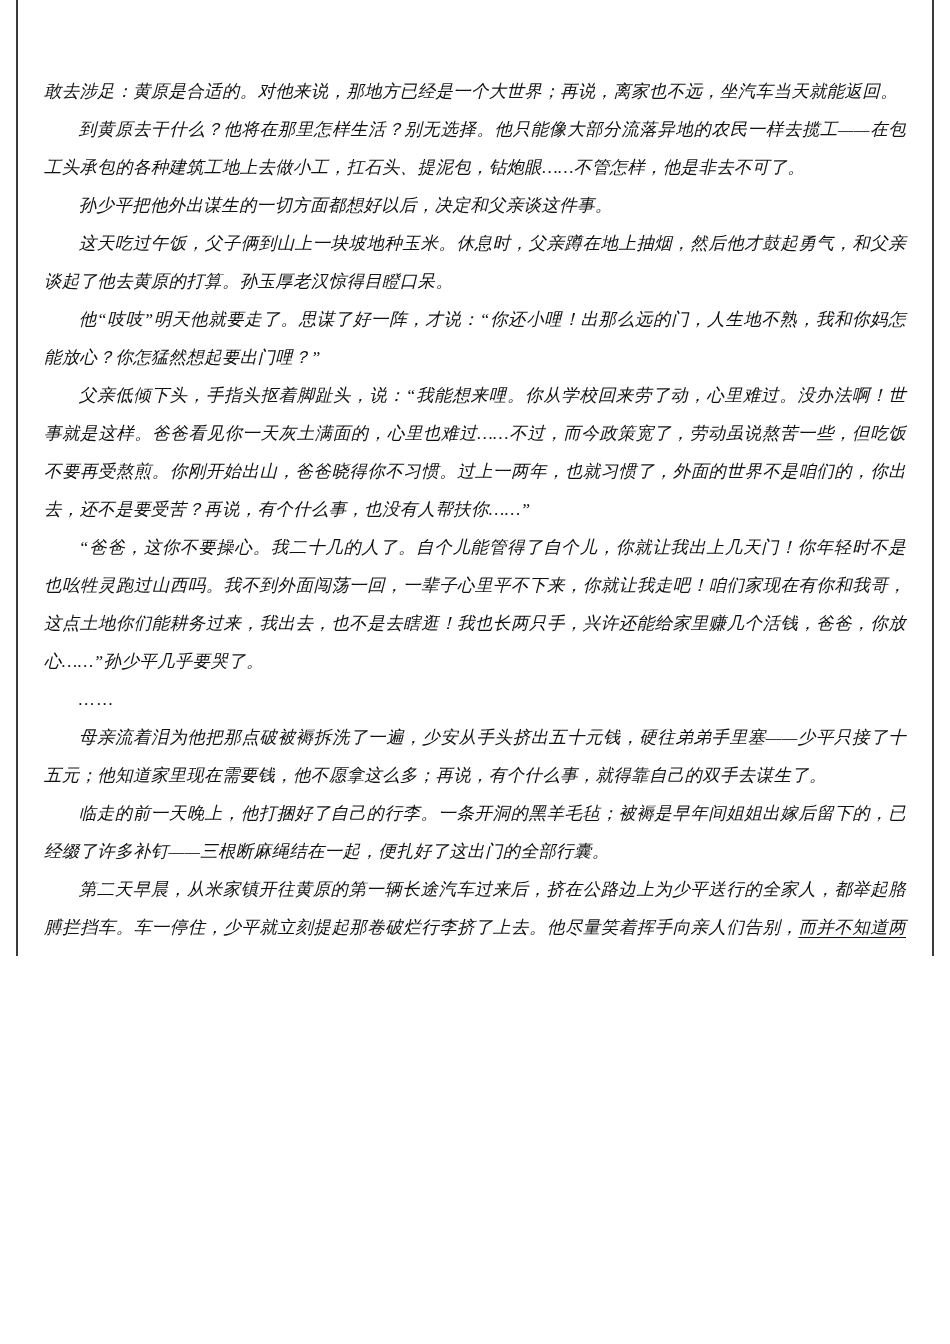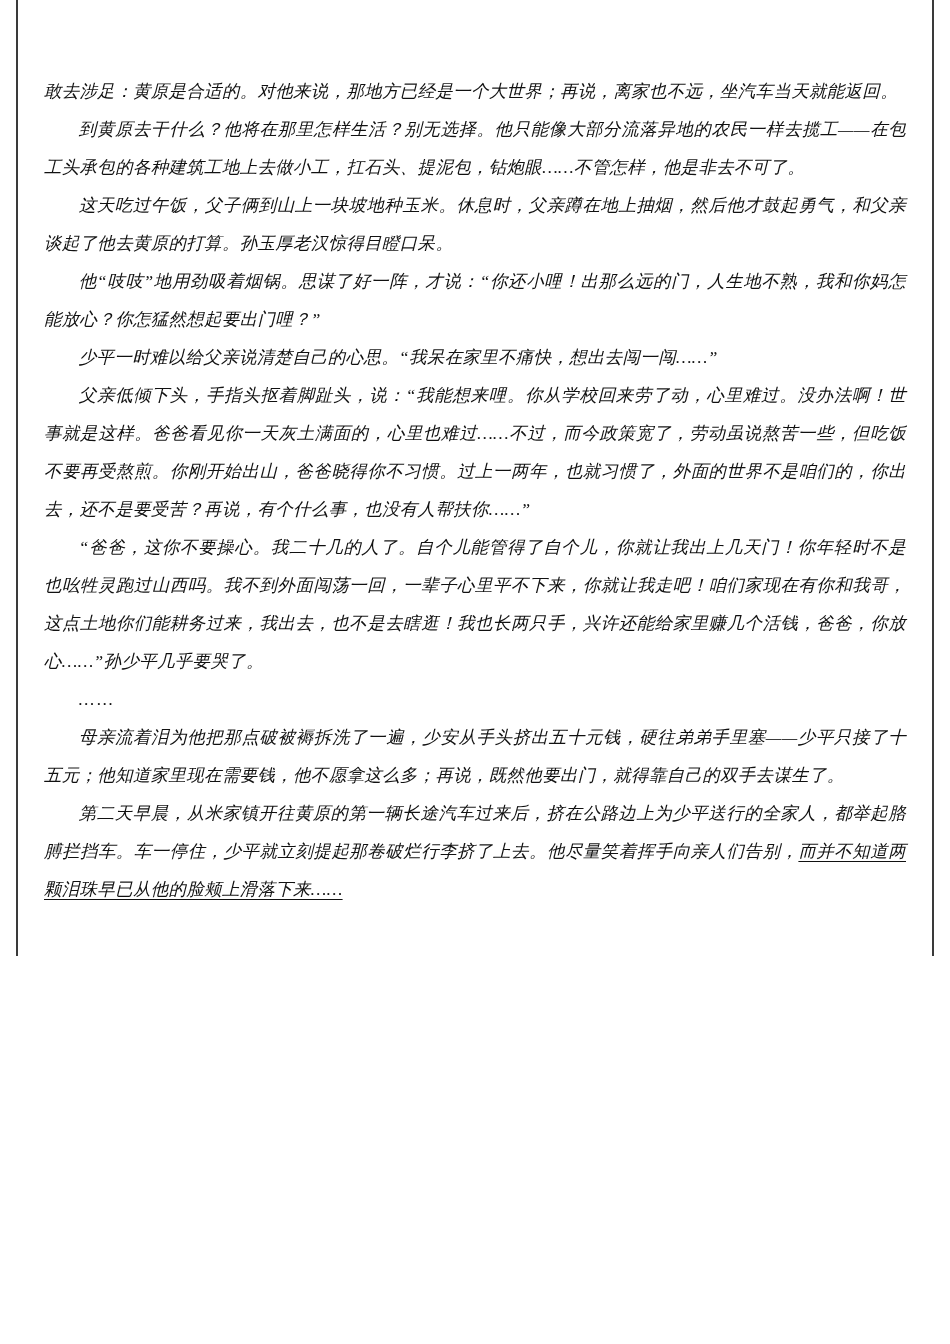--- a/index.html
+++ b/index.html
@@ -74,35 +74,36 @@
 <div class="page">
   <div class="rule-left"></div>
   <div class="rule-right"></div>
 
   <div class="content">
 
     <p class="para noindent">敢去涉足：黄原是合适的。对他来说，那地方已经是一个大世界；再说，离家也不远，坐汽车当天就能返回。</p>
 
     <p class="para indent">到黄原去干什么？他将在那里怎样生活？别无选择。他只能像大部分流落异地的农民一样去揽工——在包工头承包的各种建筑工地上去做小工，扛石头、提泥包，钻炮眼……不管怎样，他是非去不可了。</p>
 
+    <p class="para indent">孙少平把他外出谋生的一切方面都想好以后，决定和父亲谈这件事。</p>
 
     <p class="para indent">这天吃过午饭，父子俩到山上一块坡地种玉米。休息时，父亲蹲在地上抽烟，然后他才鼓起勇气，和父亲谈起了他去黄原的打算。孙玉厚老汉惊得目瞪口呆。</p>
 
-    <p class="para indent">他“吱吱”地用劲吸着烟锅。思谋了好一阵，才说：“你还小哩！出那么远的门，人生地不熟，我和你妈怎能放心？你怎猛然想起要出门哩？”</p>
+    <p class="para indent">他“吱吱”明天他就要走了。思谋了好一阵，才说：“你还小哩！出那么远的门，人生地不熟，我和你妈怎能放心？你怎猛然想起要出门哩？”</p>
 
-    <p class="para indent">少平一时难以给父亲说清楚自己的心思。“我呆在家里不痛快，想出去闯一闯……”</p>
 
     <p class="para indent">父亲低倾下头，手指头抠着脚趾头，说：“我能想来哩。你从学校回来劳了动，心里难过。没办法啊！世事就是这样。爸爸看见你一天灰土满面的，心里也难过……不过，而今政策宽了，劳动虽说熬苦一些，但吃饭不要再受熬煎。你刚开始出山，爸爸晓得你不习惯。过上一两年，也就习惯了，外面的世界不是咱们的，你出去，还不是要受苦？再说，有个什么事，也没有人帮扶你……”</p>
 
     <p class="para indent">“爸爸，这你不要操心。我二十几的人了。自个儿能管得了自个儿，你就让我出上几天门！你年轻时不是也吆牲灵跑过山西吗。我不到外面闯荡一回，一辈子心里平不下来，你就让我走吧！咱们家现在有你和我哥，这点土地你们能耕务过来，我出去，也不是去瞎逛！我也长两只手，兴许还能给家里赚几个活钱，爸爸，你放心……”孙少平几乎要哭了。</p>
 
 
     <p class="para ellipsis-line">……</p>
 
 
-    <p class="para indent">母亲流着泪为他把那点破被褥拆洗了一遍，少安从手头挤出五十元钱，硬往弟弟手里塞——少平只接了十五元；他知道家里现在需要钱，他不愿拿这么多；再说，既然他要出门，就得靠自己的双手去谋生了。</p>
+    <p class="para indent">母亲流着泪为他把那点破被褥拆洗了一遍，少安从手头挤出五十元钱，硬往弟弟手里塞——少平只接了十五元；他知道家里现在需要钱，他不愿拿这么多；再说，有个什么事，就得靠自己的双手去谋生了。</p>
 
+    <p class="para indent">临走的前一天晚上，他打捆好了自己的行李。一条开洞的黑羊毛毡；被褥是早年间姐姐出嫁后留下的，已经缀了许多补钉——三根断麻绳结在一起，便扎好了这出门的全部行囊。</p>
 
 
     <p class="para indent"><span>第二天早晨，从米家镇开往黄原的第一辆长途汽车过来后，挤在公路边上为少平送行的全家人，都举起胳膊拦挡车。车一停住，少平就立刻提起那卷破烂行李挤了上去。他尽量笑着挥手向亲人们告别，</span><span class="u">而并不知道两颗泪珠早已从他的脸颊上滑落下来……</span></p>
 
   </div>
 </div>
 
 </body></html>

